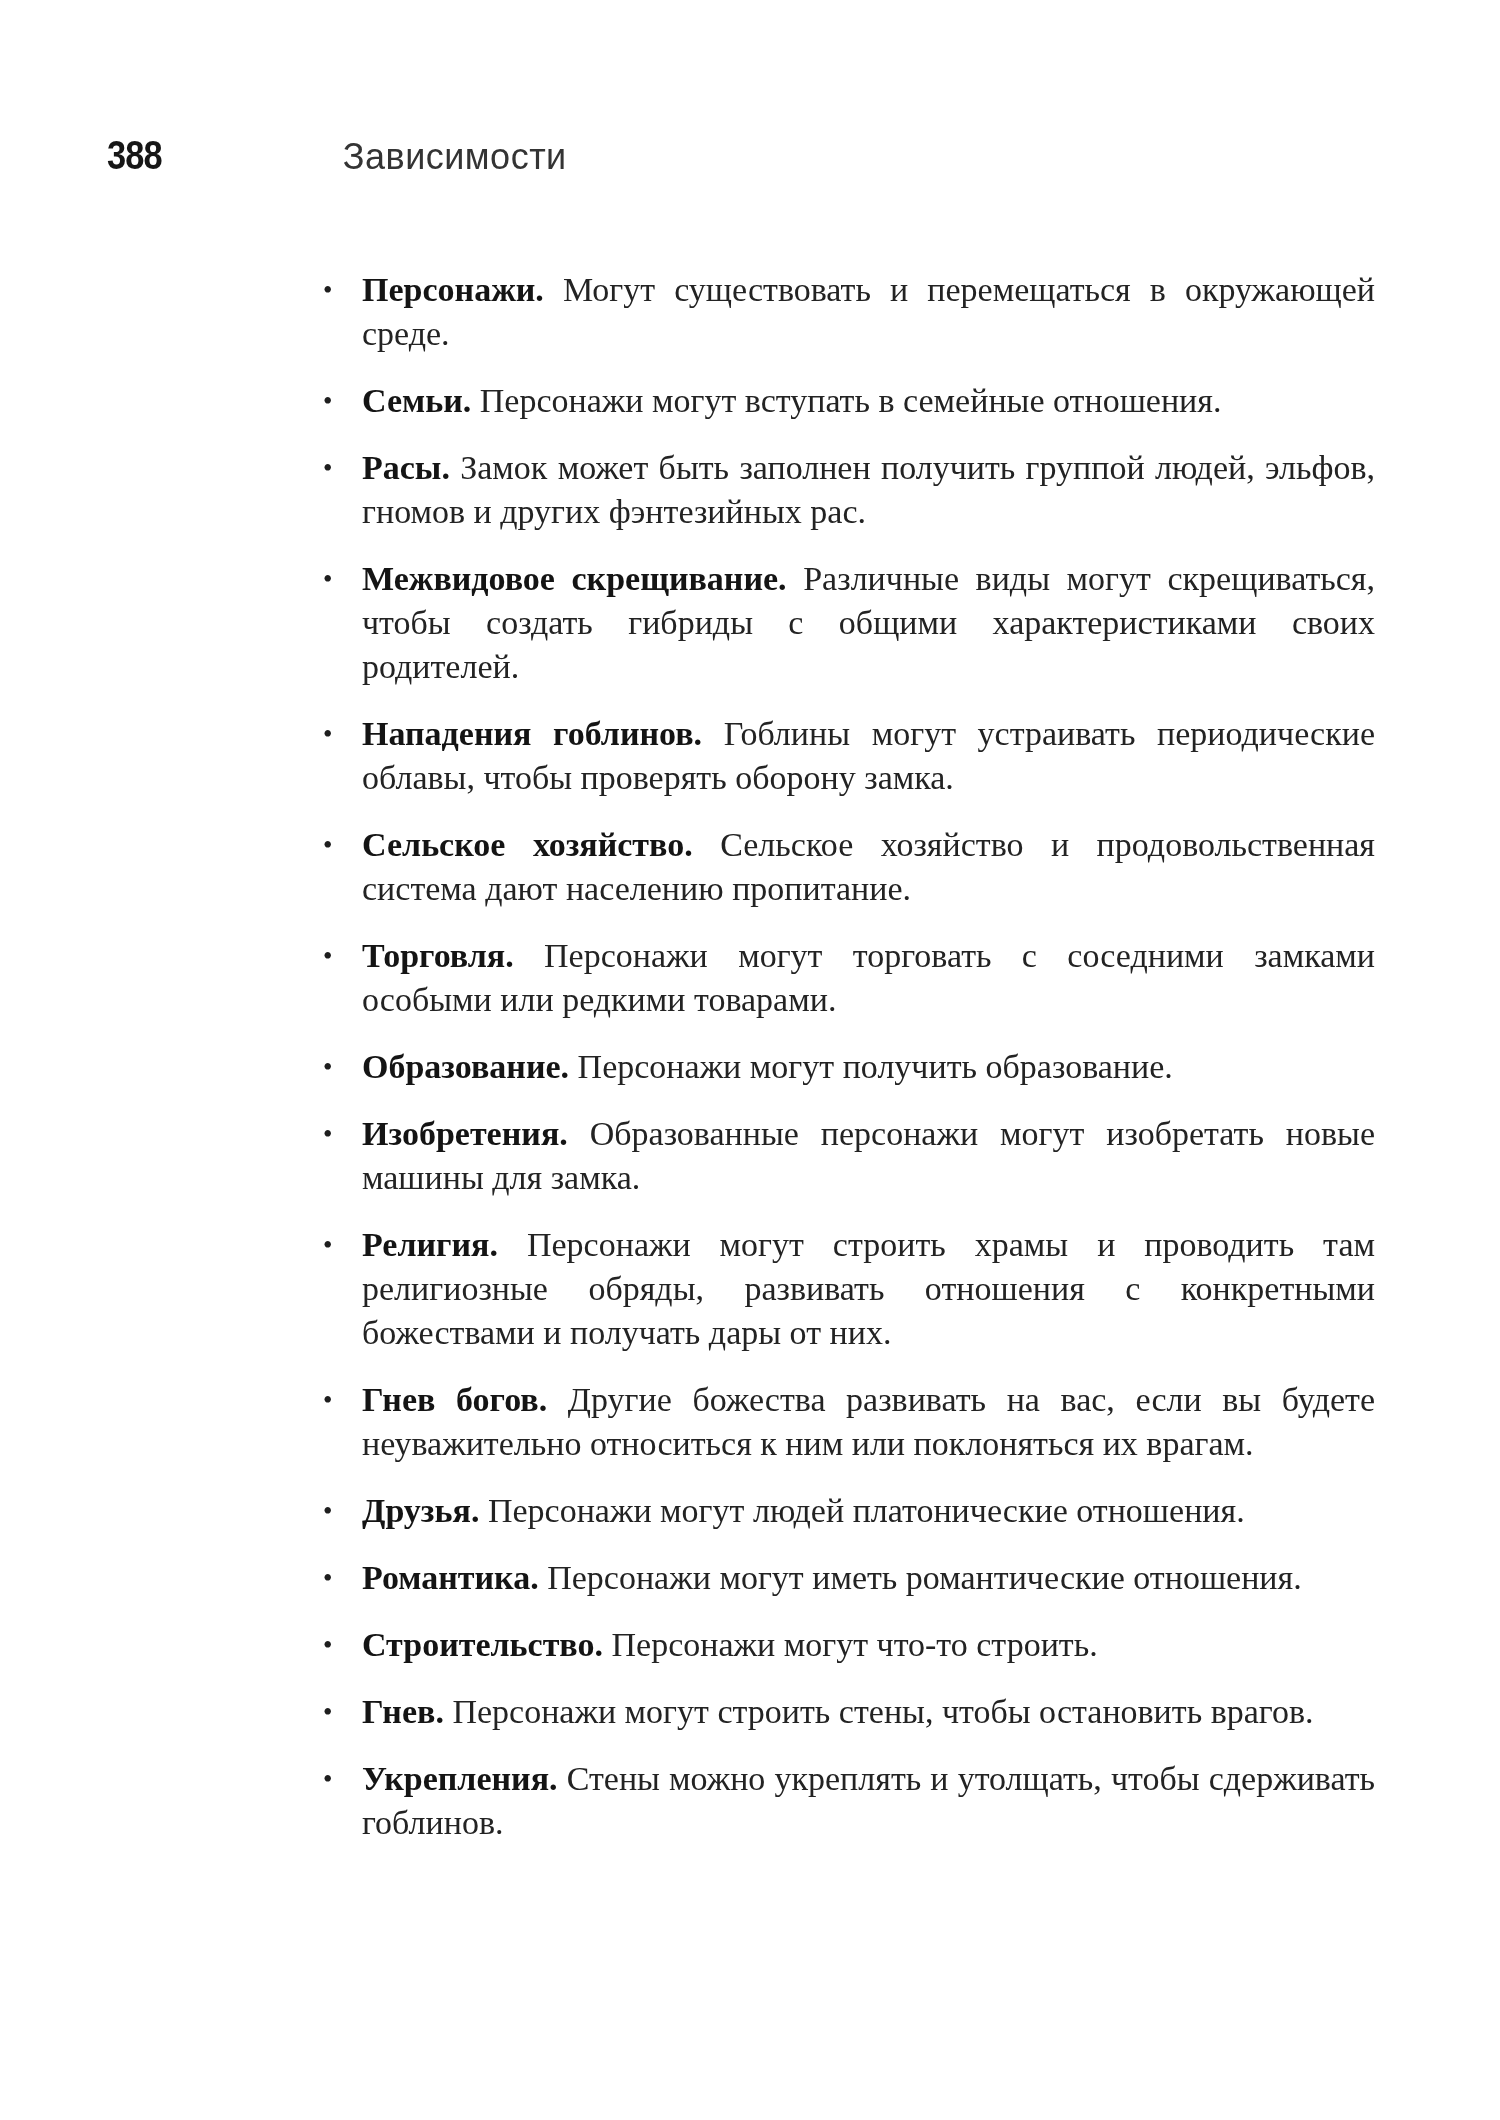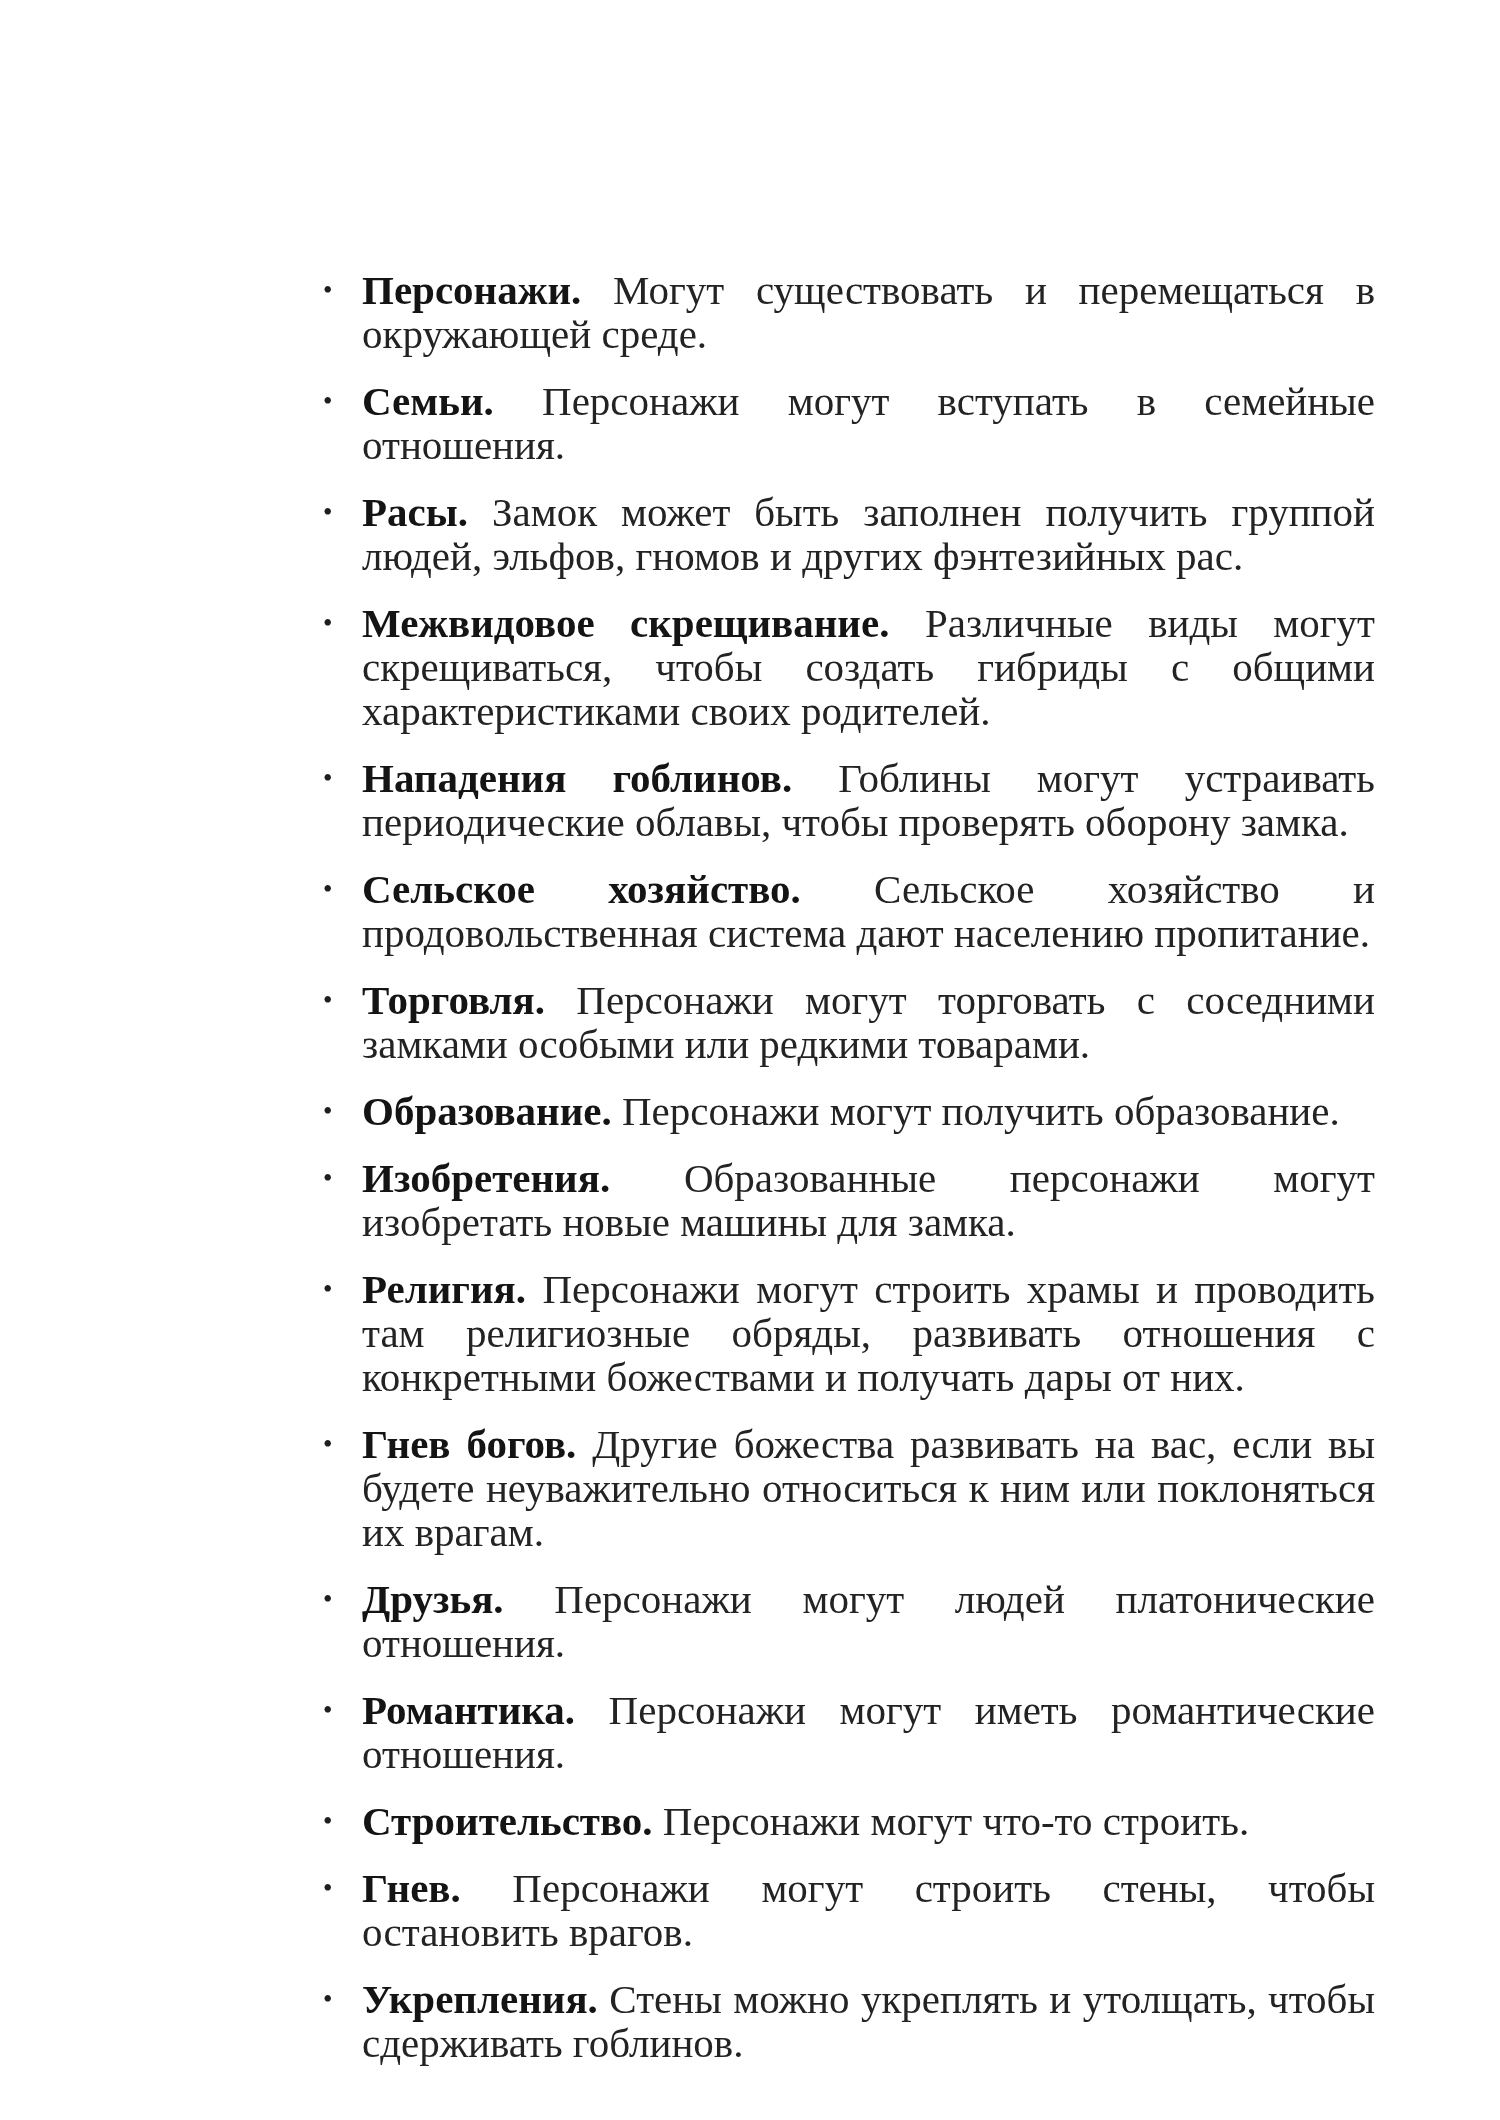--- a/index.html
+++ b/index.html
@@ -52,35 +52,39 @@
     margin: 0 0 23px 0;
   }
   .bullet-dot {
     font-size: 27px;
     line-height: 44px;
     color: #1e1e1e;
     text-align: left;
   }
   .item-text {
     margin: 0;
-    font-size: 41px;
+    font-size: 34px;
     line-height: 44px;
     text-align: justify;
     color: #232323;
   }
   .item-text .term {
     font-weight: 700;
     color: #141414;
   }
 </style>
 </head>
 <body>
 
 <div class="page">
 
+  <div class="page-header">
+    <span class="page-number">388</span>
+    <span class="running-title">Зависимости</span>
+  </div>
 
   <div class="bullet-list">
     <div class="list-item">
       <span class="bullet-dot">•</span>
       <p class="item-text"><b class="term">Персонажи.</b> <span class="desc">Могут существовать и перемещаться в окружа­ющей среде.</span></p>
     </div>
 
     <div class="list-item">
       <span class="bullet-dot">•</span>
       <p class="item-text"><b class="term">Семьи.</b> <span class="desc">Персонажи могут вступать в семейные отношения.</span></p>

